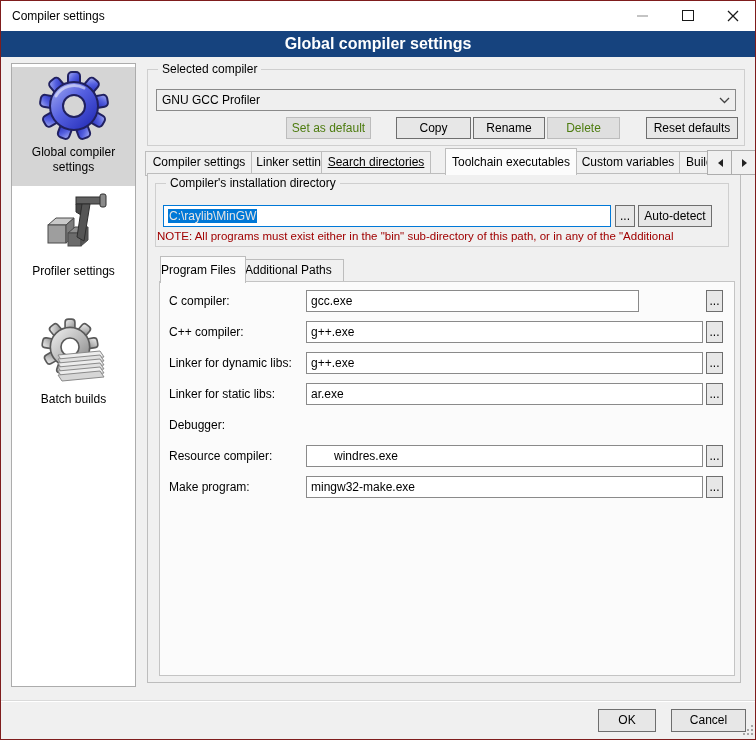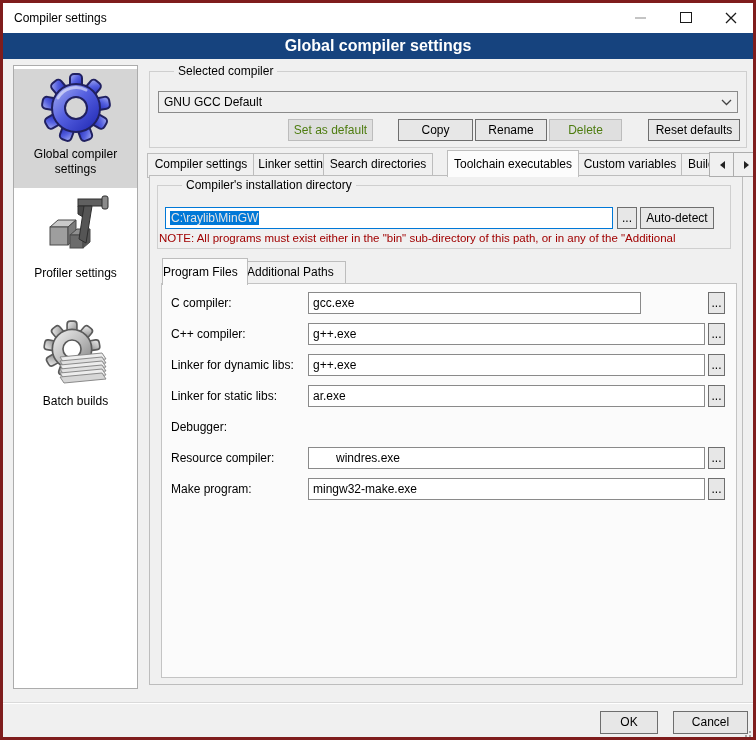--- a/index.html
+++ b/index.html
@@ -1,18 +1,18 @@
 <!DOCTYPE html>
 <html><head>
 <meta charset="utf-8">
 <style>
   html,body{margin:0;padding:0;background:#888;}
   body{font-family:"Liberation Sans",sans-serif;font-size:12px;color:#000;}
   .window{position:relative;width:756px;height:740px;background:#F0F0F0;
-          border:3px solid #7f1d1d;box-sizing:border-box;overflow:hidden;}
+          border:1px solid #7f1d1d;box-sizing:border-box;overflow:hidden;}
   .a{position:absolute;box-sizing:border-box;}
 
   
   .titlebar{left:0;top:0;width:100%;height:30px;background:#FFFFFF;}
   .title-text{left:11px;top:8px;}
   .win-btn{top:0;width:45px;height:29px;display:flex;align-items:center;justify-content:center;}
   .glyph-min{width:11px;height:2px;background:#C4C4C4;}
   .glyph-max{width:10px;height:9px;border:1px solid #1A1A1A;}
 
   
@@ -20,21 +20,21 @@
           font-weight:bold;font-size:16px;text-align:center;line-height:25px;}
 
   
   .sidebar{left:10px;top:62px;width:125px;height:624px;background:#FFFFFF;border:1px solid #ACACAC;}
   .side-item{position:absolute;left:0;width:123px;text-align:center;cursor:default;}
   .side-item.selected{background:#D5D5D5;}
   .side-label{display:block;line-height:15px;}
 
   
   .group{border:1px solid #CFCFCF;}
-  .legend{position:absolute;top:-8px;left:24px;background:#F0F0F0;padding:0 4px;white-space:nowrap;}
+  .legend{position:absolute;top:-8px;left:10px;background:#F0F0F0;padding:0 4px;white-space:nowrap;}
 
   
   .btn{background:#E7E7E7;border:1px solid #6E6E6E;text-align:center;line-height:20px;height:22px;}
   .btn.disabled{background:#DFDFDF;border-color:#BCBCBC;color:#4d7c0f;}
 
   
   .combo{background:#EFEFEF;border:1px solid #8A8A8A;height:22px;display:flex;align-items:center;padding:0 5px;}
   .combo-text{flex:1;white-space:nowrap;overflow:hidden;}
   .tinput{background:#FFFFFF;border:1px solid #8A8A8A;height:22px;display:flex;align-items:center;padding:0 4px;white-space:nowrap;overflow:hidden;}
   .tinput.focused{border-color:#0078D7;}
@@ -170,34 +170,34 @@
         </g>
       </svg>
       <span class="side-label">Batch builds</span>
     </div>
   </div>
 
   <div class="a group" style="left:146px;top:68px;width:598px;height:77px;">
     <span class="legend">Selected compiler</span>
   </div>
   <div class="a combo" style="left:155px;top:88px;width:580px;">
-    <span class="combo-text">GNU GCC Default</span>
+    <span class="combo-text">GNU GCC Profiler</span>
     <svg width="11" height="7" viewBox="0 0 11 7">
       <path d="M1 1 L5.5 5.5 L10 1" fill="none" stroke="#444" stroke-width="1.3"></path>
     </svg>
   </div>
   <div class="a btn disabled" style="left:285px;top:116px;width:85px;">Set as default</div>
   <div class="a btn" style="left:395px;top:116px;width:75px;">Copy</div>
   <div class="a btn" style="left:472px;top:116px;width:72px;">Rename</div>
   <div class="a btn disabled" style="left:546px;top:116px;width:73px;">Delete</div>
   <div class="a btn" style="left:645px;top:116px;width:92px;">Reset defaults</div>
 
   <div class="tab" style="left:144px;width:106px;">Compiler settings</div>
   <div class="tab" style="left:250px;width:86px;">Linker settings</div>
-  <div class="tab" style="left:320px;width:108px;">Search directories</div>
+  <div class="tab" style="left:320px;width:108px;text-decoration:underline;">Search directories</div>
   <div class="tab active" style="left:444px;width:130px;">Toolchain executables</div>
   <div class="tab" style="left:574px;width:104px;">Custom variables</div>
   <div class="tab tab-clip" style="left:678px;width:28px;">Build</div>
   <div class="tab-arrow" style="left:706px;">
     <span class="tri-left"></span>
   </div>
   <div class="tab-arrow" style="left:730px;">
     <span class="tri-right"></span>
   </div>
 

